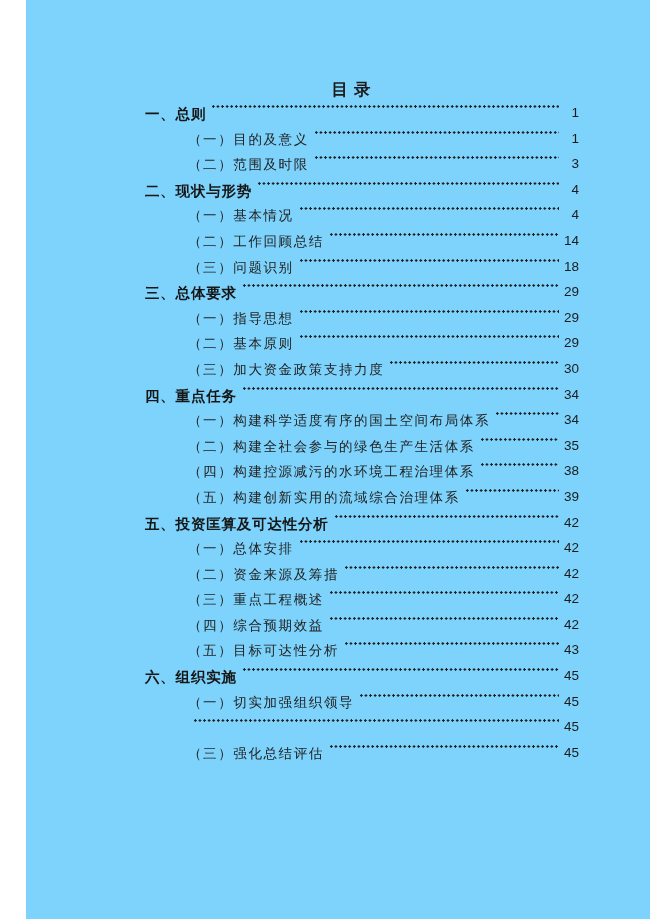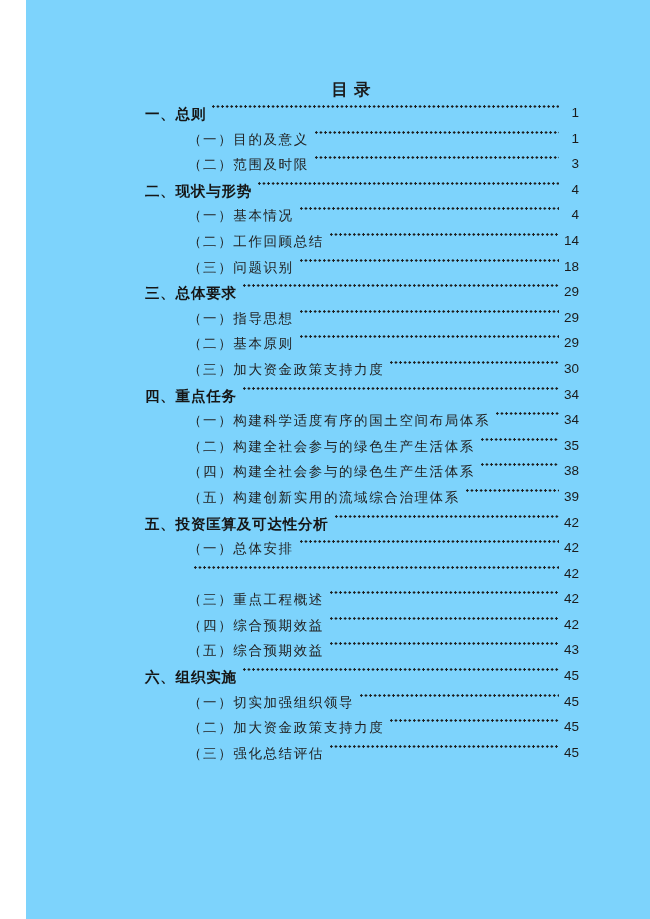--- a/index.html
+++ b/index.html
@@ -145,70 +145,70 @@
         <span class="toc-label">（一）构建科学适度有序的国土空间布局体系</span>
         <span class="dot-leader"></span>
         <span class="toc-page">34</span>
       </div>
       <div class="toc-row lvl2">
         <span class="toc-label">（二）构建全社会参与的绿色生产生活体系</span>
         <span class="dot-leader"></span>
         <span class="toc-page">35</span>
       </div>
       <div class="toc-row lvl2">
-        <span class="toc-label">（四）构建全社会参与的绿色生产生活体系</span>
+        <span class="toc-label">（四）构建控源减污的水环境工程治理体系</span>
         <span class="dot-leader"></span>
         <span class="toc-page">38</span>
       </div>
       <div class="toc-row lvl2">
         <span class="toc-label">（五）构建创新实用的流域综合治理体系</span>
         <span class="dot-leader"></span>
         <span class="toc-page">39</span>
       </div>
       <div class="toc-row lvl1">
         <span class="toc-label">五、投资匡算及可达性分析</span>
         <span class="dot-leader"></span>
         <span class="toc-page">42</span>
       </div>
       <div class="toc-row lvl2">
         <span class="toc-label">（一）总体安排</span>
         <span class="dot-leader"></span>
         <span class="toc-page">42</span>
       </div>
       <div class="toc-row lvl2">
+        <span class="toc-label">（二）资金来源及筹措</span>
         <span class="dot-leader"></span>
         <span class="toc-page">42</span>
       </div>
       <div class="toc-row lvl2">
         <span class="toc-label">（三）重点工程概述</span>
         <span class="dot-leader"></span>
         <span class="toc-page">42</span>
       </div>
       <div class="toc-row lvl2">
         <span class="toc-label">（四）综合预期效益</span>
         <span class="dot-leader"></span>
         <span class="toc-page">42</span>
       </div>
       <div class="toc-row lvl2">
-        <span class="toc-label">（五）综合预期效益</span>
+        <span class="toc-label">（五）目标可达性分析</span>
         <span class="dot-leader"></span>
         <span class="toc-page">43</span>
       </div>
       <div class="toc-row lvl1">
         <span class="toc-label">六、组织实施</span>
         <span class="dot-leader"></span>
         <span class="toc-page">45</span>
       </div>
       <div class="toc-row lvl2">
         <span class="toc-label">（一）切实加强组织领导</span>
         <span class="dot-leader"></span>
         <span class="toc-page">45</span>
       </div>
       <div class="toc-row lvl2">
-        <span class="toc-label">（二）加大资金政策支持力度</span>
         <span class="dot-leader"></span>
         <span class="toc-page">45</span>
       </div>
       <div class="toc-row lvl2">
         <span class="toc-label">（三）强化总结评估</span>
         <span class="dot-leader"></span>
         <span class="toc-page">45</span>
       </div>
     </div>
 </div>

